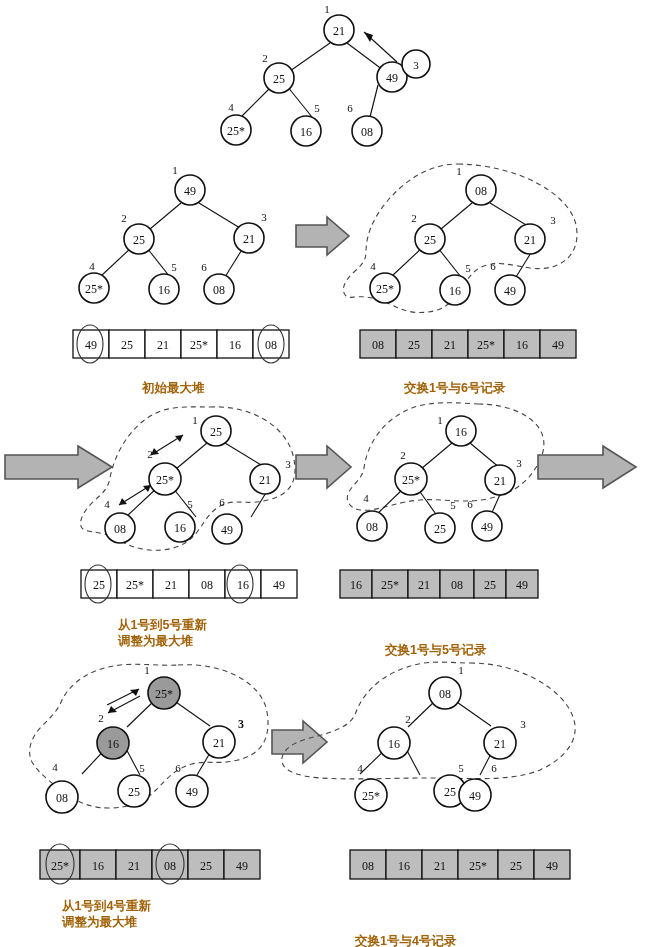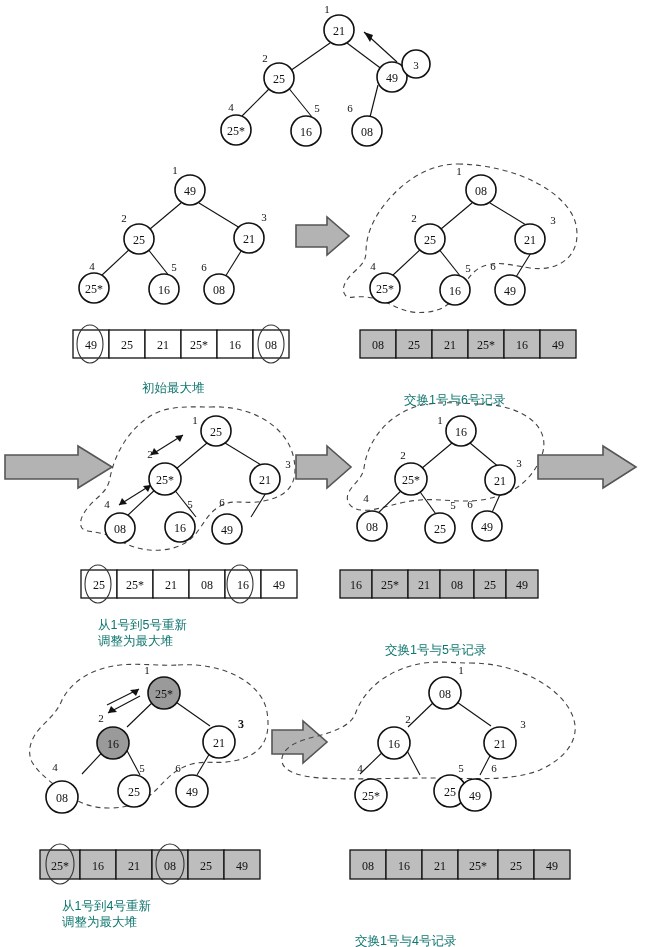--- a/index.html
+++ b/index.html
@@ -1,21 +1,21 @@
 <!DOCTYPE html>
 <html><head>
 <meta charset="utf-8">
 <style>
   html,body{margin:0;padding:0;background:#fff;}
   body{width:672px;height:947px;position:relative;
        font-family:"Liberation Serif","DejaVu Serif",serif;}
   .stage{position:absolute;left:0;top:0;width:672px;height:947px;overflow:hidden;}
   svg.layer{position:absolute;left:0;top:0;width:672px;height:947px;}
   .caption{position:absolute;font-family:"Liberation Sans","DejaVu Sans",sans-serif;
-           font-weight:normal;font-size:12.5px;color:#0f766e;line-height:16px;white-space:pre-line;}
+           font-weight:bold;font-size:12.5px;color:#a16207;line-height:16px;white-space:pre-line;}
   text{font-family:"Liberation Serif","DejaVu Serif",serif;}
   .nodeval{font-size:12px;fill:#111;}
   .nodeidx{font-size:11px;fill:#111;}
   .nodeidx.bold{font-weight:bold;font-size:12px;}
   .cellval{font-size:12px;fill:#111;}
   .circ{fill:#fff;stroke:#111;stroke-width:1.6;}
   .circ.shaded{fill:#9a9a9a;}
   .edge{stroke:#111;stroke-width:1.1;fill:none;}
   .dash{fill:none;stroke:#444;stroke-width:1.1;stroke-dasharray:5 4;}
   .hl{fill:none;stroke:#333;stroke-width:1.1;}
@@ -429,23 +429,23 @@
       <text class="cellval" x="440" y="870" text-anchor="middle">21</text>
       <text class="cellval" x="478" y="870" text-anchor="middle">25*</text>
       <text class="cellval" x="516" y="870" text-anchor="middle">25</text>
       <text class="cellval" x="552" y="870" text-anchor="middle">49</text>
     </g>
 
   </svg>
 
   <div class="caption" style="left:142px;top:380px;">初始最大堆</div>
 
-  <div class="caption" style="left:404px;top:392px;">交换1号与6号记录</div>
-
-  <div class="caption" style="left:98px;top:617px;">从1号到5号重新
+  <div class="caption" style="left:404px;top:380px;">交换1号与6号记录</div>
+
+  <div class="caption" style="left:118px;top:617px;">从1号到5号重新
 调整为最大堆</div>
 
   <div class="caption" style="left:385px;top:618px;margin-top:24px;">交换1号与5号记录</div>
 
   <div class="caption" style="left:62px;top:898px;">从1号到4号重新
 调整为最大堆</div>
 
   <div class="caption" style="left:355px;top:898px;margin-top:35px;">交换1号与4号记录</div>
 
 </div>

